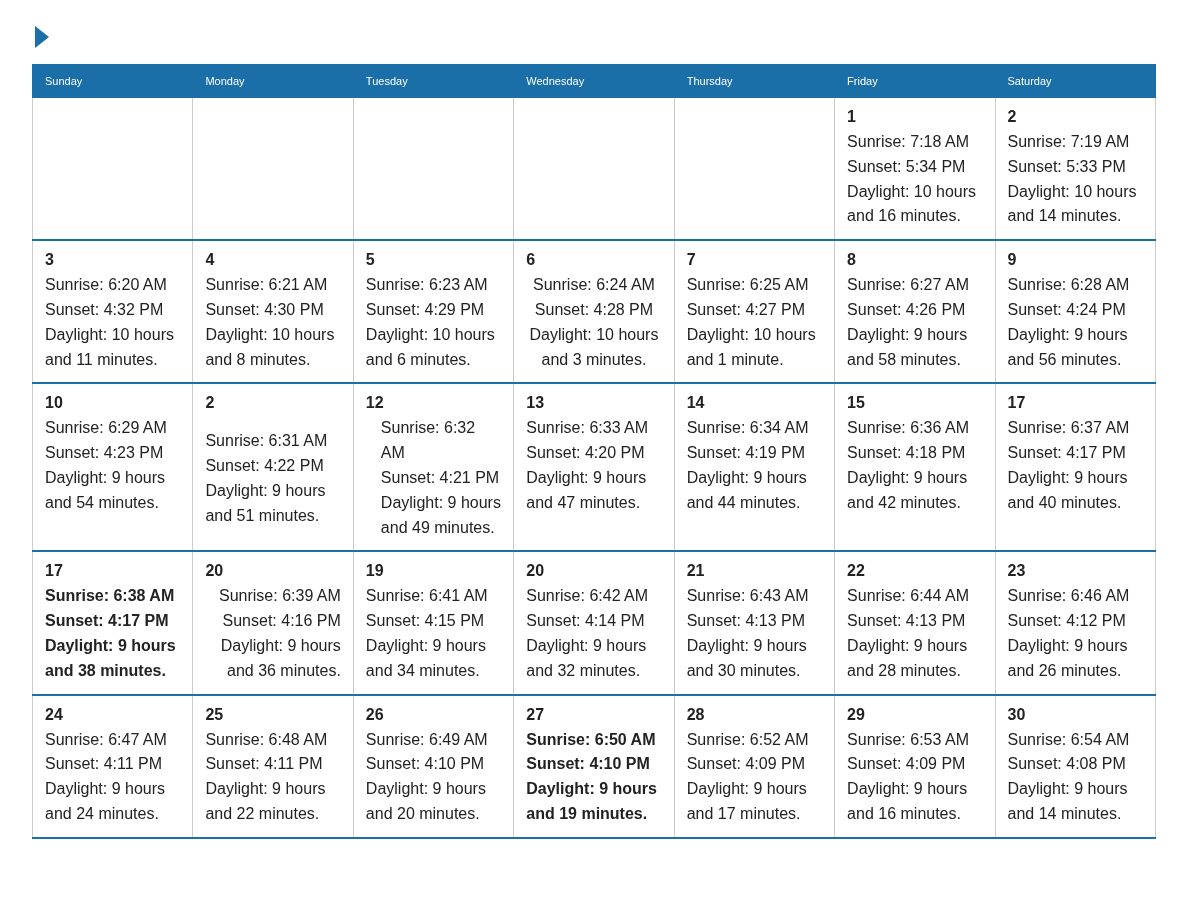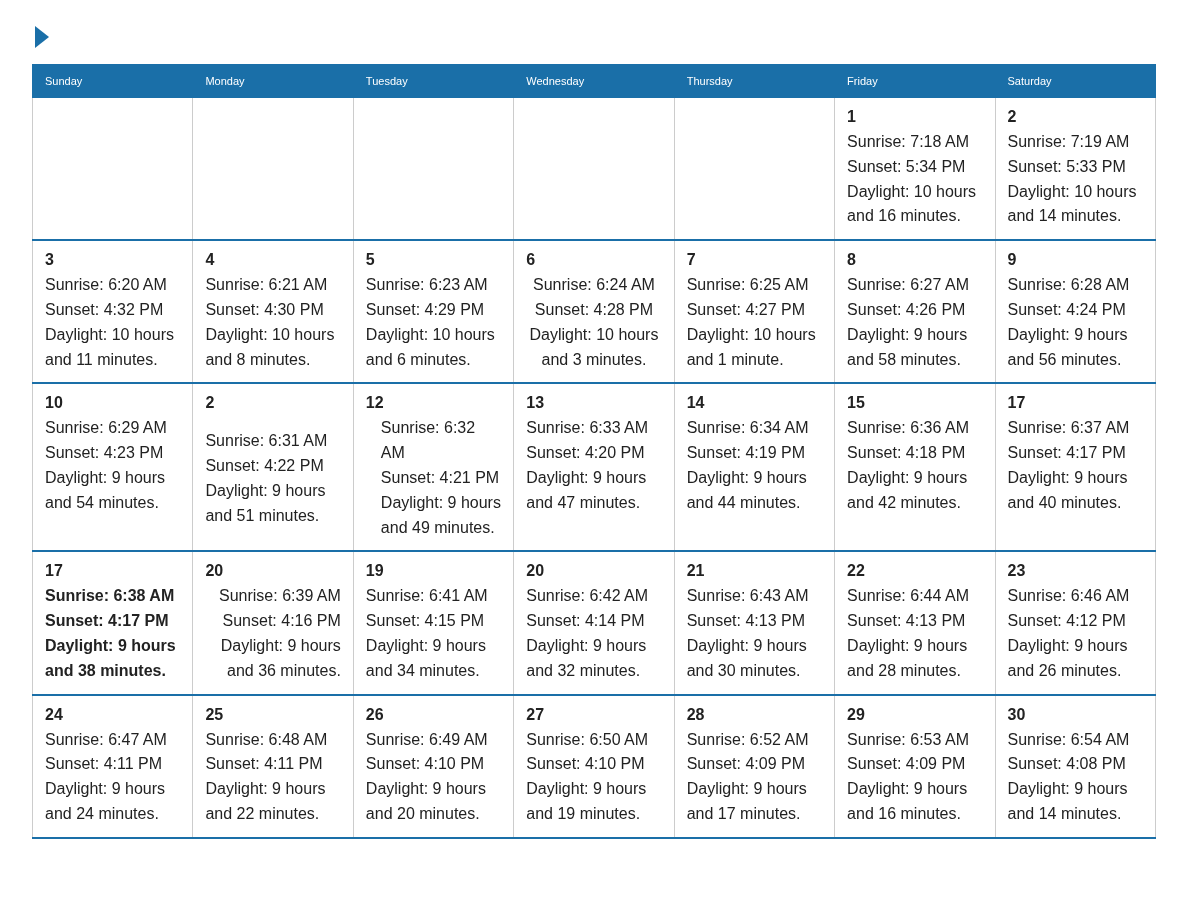--- a/index.html
+++ b/index.html
@@ -298,21 +298,21 @@
 Daylight: 9 hours and 22 minutes.</div>
         </td>
         <td>
           <span class="day-num">26</span>
           <div class="day-info" style="white-space: pre-line;">Sunrise: 6:49 AM
 Sunset: 4:10 PM
 Daylight: 9 hours and 20 minutes.</div>
         </td>
         <td>
           <span class="day-num">27</span>
-          <div class="day-info" style="white-space: pre-line;">Sunrise: 6:50 AM
+          <div class="day-info" style="white-space: pre-line; font-weight: bold;">Sunrise: 6:50 AM
 Sunset: 4:10 PM
 Daylight: 9 hours and 19 minutes.</div>
         </td>
         <td>
           <span class="day-num">28</span>
           <div class="day-info" style="white-space: pre-line;">Sunrise: 6:52 AM
 Sunset: 4:09 PM
 Daylight: 9 hours and 17 minutes.</div>
         </td>
         <td>

